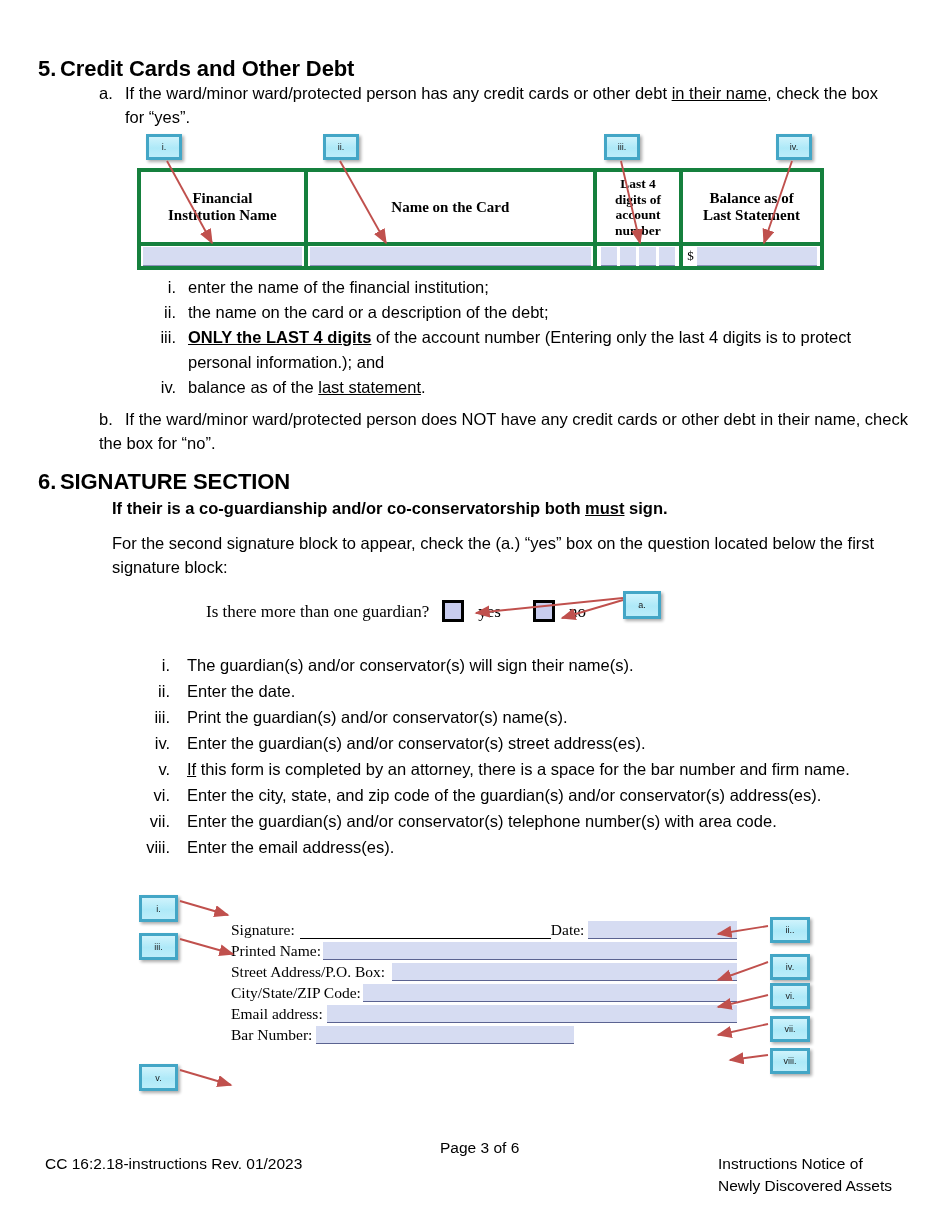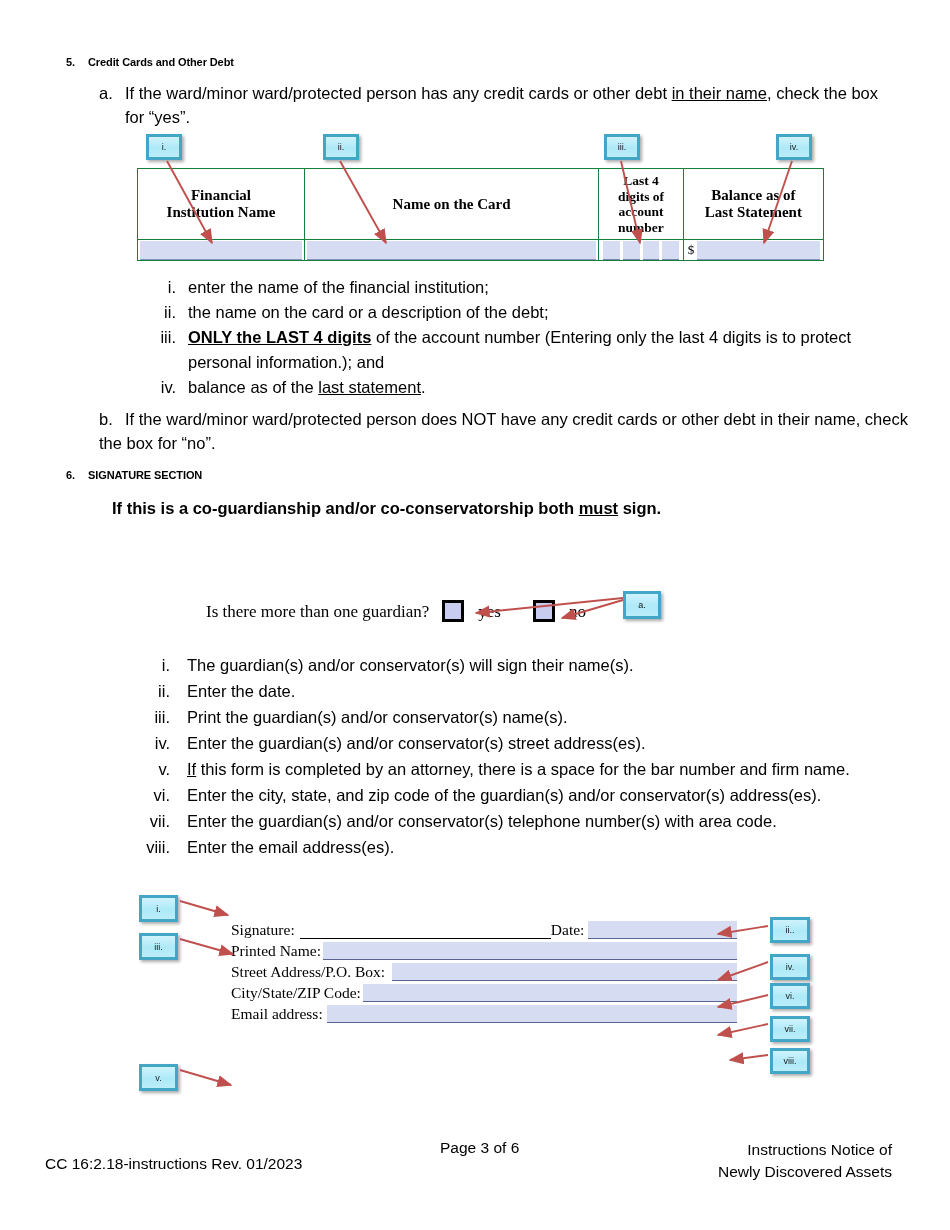--- a/index.html
+++ b/index.html
@@ -21,23 +21,22 @@
     position: absolute;
     left: 0; top: 0;
     width: 950px; height: 1230px;
   }
 
   
   .abs { position: absolute; }
 
   .h-num {
     font-weight: bold;
-    font-size: 11px;
+    font-size: 22px;
     letter-spacing: -0.1px;
-    margin-left: 28px;
   }
   .body-txt {
     font-size: 16.5px;
     line-height: 24px;
   }
   .u { text-decoration: underline; }
   .b { font-weight: bold; }
 
   
   #sec5-head { left: 38px; top: 56px; }
@@ -76,21 +75,21 @@
 
   
   #cc-table {
     position: absolute;
     left: 137px; top: 168px;
     width: 687px;
     border-collapse: collapse;
     font-family: "Liberation Serif", serif;
   }
   #cc-table td, #cc-table th {
-    border: 1px solid #15803d;
+    border: 4px solid #15803d;
     padding: 0;
     vertical-align: middle;
   }
   #cc-table th {
     font-weight: bold;
     font-size: 15px;
     line-height: 17px;
     text-align: center;
     height: 70px;
   }
@@ -210,21 +209,21 @@
 
   
   #footer {
     position: absolute;
     left: 0; top: 1139px;
     width: 950px;
     font-size: 15.5px;
   }
   #f-left  { position: absolute; left: 45px;  top: 16px; }
   #f-mid   { position: absolute; left: 440px; top: 0; }
-  #f-right { position: absolute; right: 58px; top: 0px; text-align: right; line-height: 22px; }
+  #f-right { position: absolute; right: 58px; top: 14px; text-align: left; line-height: 22px; }
 </style>
 </head>
 <body>
 
 <div class="page">
 
   <div class="abs h-num" id="sec5-head">
     <span class="n">5.</span><span>Credit Cards and Other Debt</span>
   </div>
 
@@ -315,23 +314,24 @@
 
   <div class="abs body-txt" id="sec5-b">
     <span style="display:inline-block;width:26px;">b.</span><span>If the ward/minor ward/protected person does NOT have any credit cards or other debt in their name, check the box for “no”.</span>
   </div>
 
   <div class="abs h-num" id="sec6-head">
     <span class="n">6.</span><span>SIGNATURE SECTION</span>
   </div>
 
   <div class="abs" id="sec6-sub">
-    <span>If this is a co-guardianship and/or co-conservatorship both </span><span class="u">must</span><span> sign.</span>
-  </div>
-
+    <span>If their is a co-guardianship and/or co-conservatorship both </span><span class="u">must</span><span> sign.</span>
+  </div>
+
+  <div class="abs body-txt" id="sec6-para">For the second signature block to appear, check the (a.) “yes” box on the question located below the first signature block:</div>
 
   <div id="guardian-q">
     <span>Is there more than one guardian?</span>
     <span class="gap1"></span>
     <span class="chk"></span>
     <span class="lbl">yes</span>
     <span class="gap2"></span>
     <span class="chk"></span>
     <span class="lbl">no</span>
   </div>
@@ -426,20 +426,24 @@
       <div class="fill-line" style="flex:1 1 auto; margin-left:2px;"></div>
     </div>
 
 
     <div class="frow" style="width:506px;">
       <span class="lab">Email address:</span>
       <div class="fill-line" style="flex:1 1 auto; margin-left:4px;"></div>
     </div>
 
 
+    <div class="frow" style="width:506px;">
+      <span class="lab">Bar Number:</span>
+      <div class="fill-line" style="width:258px; margin-left:4px;"></div>
+    </div>
 
   </div>
 
   <svg id="arrows" viewBox="0 0 950 1230" xmlns="http://www.w3.org/2000/svg">
     <defs>
       <marker id="ah" markerWidth="9" markerHeight="9" refX="7.2" refY="3.2" orient="auto" markerUnits="strokeWidth">
         <path d="M0,0 L8,3.2 L0,6.4 z" fill="#C0504D"></path>
       </marker>
     </defs>
     <g stroke="#C0504D" stroke-width="1.9" fill="none" marker-end="url(#ah)">

